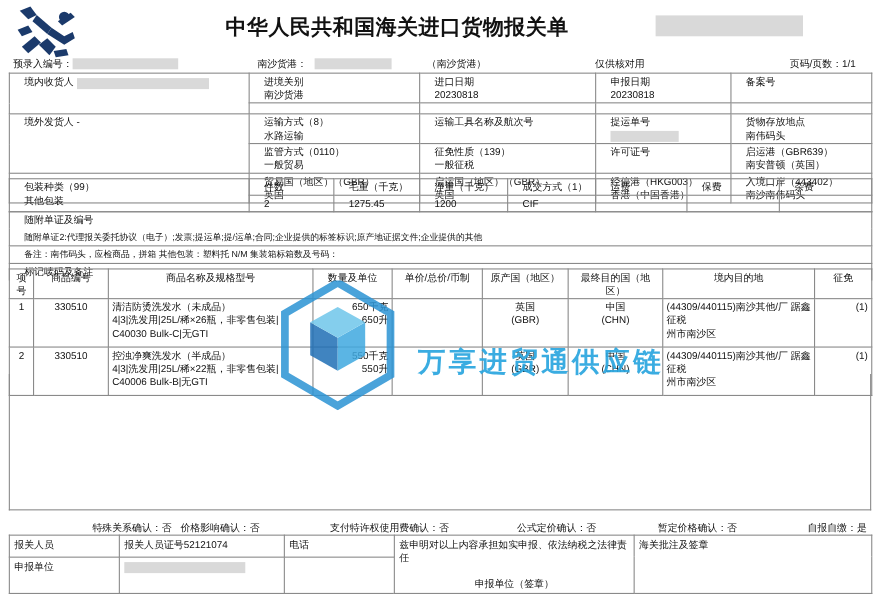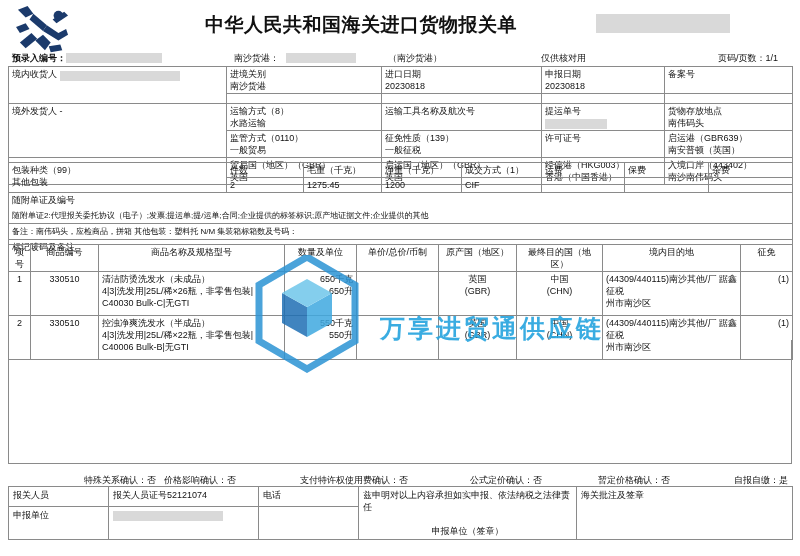--- a/index.html
+++ b/index.html
@@ -48,21 +48,21 @@
     position: absolute;
     left: 8px; top: 66px;
     width: 784px;
     border-collapse: collapse;
     table-layout: fixed;
     font-size: 9px;
     color: #111;
   }
   .grid td {
     border: 1px solid #8a8a8a;
-    padding: 1px 3px;
+    padding: 1px 13px;
     vertical-align: top;
     height: 15px;
     line-height: 12px;
   }
   .lbl { color: #111; white-space: nowrap; }
   .val { color: #111; }
 
   .cell-stack span { display: block; line-height: 12px; }
 
   
@@ -163,21 +163,21 @@
         <path d="M40 16 L52 8 L56 12 L44 20 Z"></path>
         <path d="M2 24 L12 20 L16 26 L6 30 Z"></path>
         <path d="M36 44 L48 42 L50 48 L38 50 Z"></path>
       </g>
     </svg>
     <div class="title">中华人民共和国海关进口货物报关单</div>
     <div class="redact-head"></div>
   </div>
 
   <div class="toprow">
-    <span class="c" style="left:4px;top:2px;font-weight:bold;">预录入编号：</span>
+    <span class="c" style="left:4px;top:2px;">预录入编号：</span>
     <span class="bar" style="position:absolute;left:58px;top:3px;width:96px;"></span>
 
     <span class="c" style="left:226px;top:2px;">南沙货港：</span>
     <span class="bar" style="position:absolute;left:278px;top:3px;width:70px;"></span>
 
     <span class="c" style="left:380px;top:2px;">（南沙货港）</span>
     <span class="c" style="left:533px;top:2px;">仅供核对用</span>
     <span class="c" style="left:710px;top:2px;">页码/页数：1/1</span>
   </div>
 

